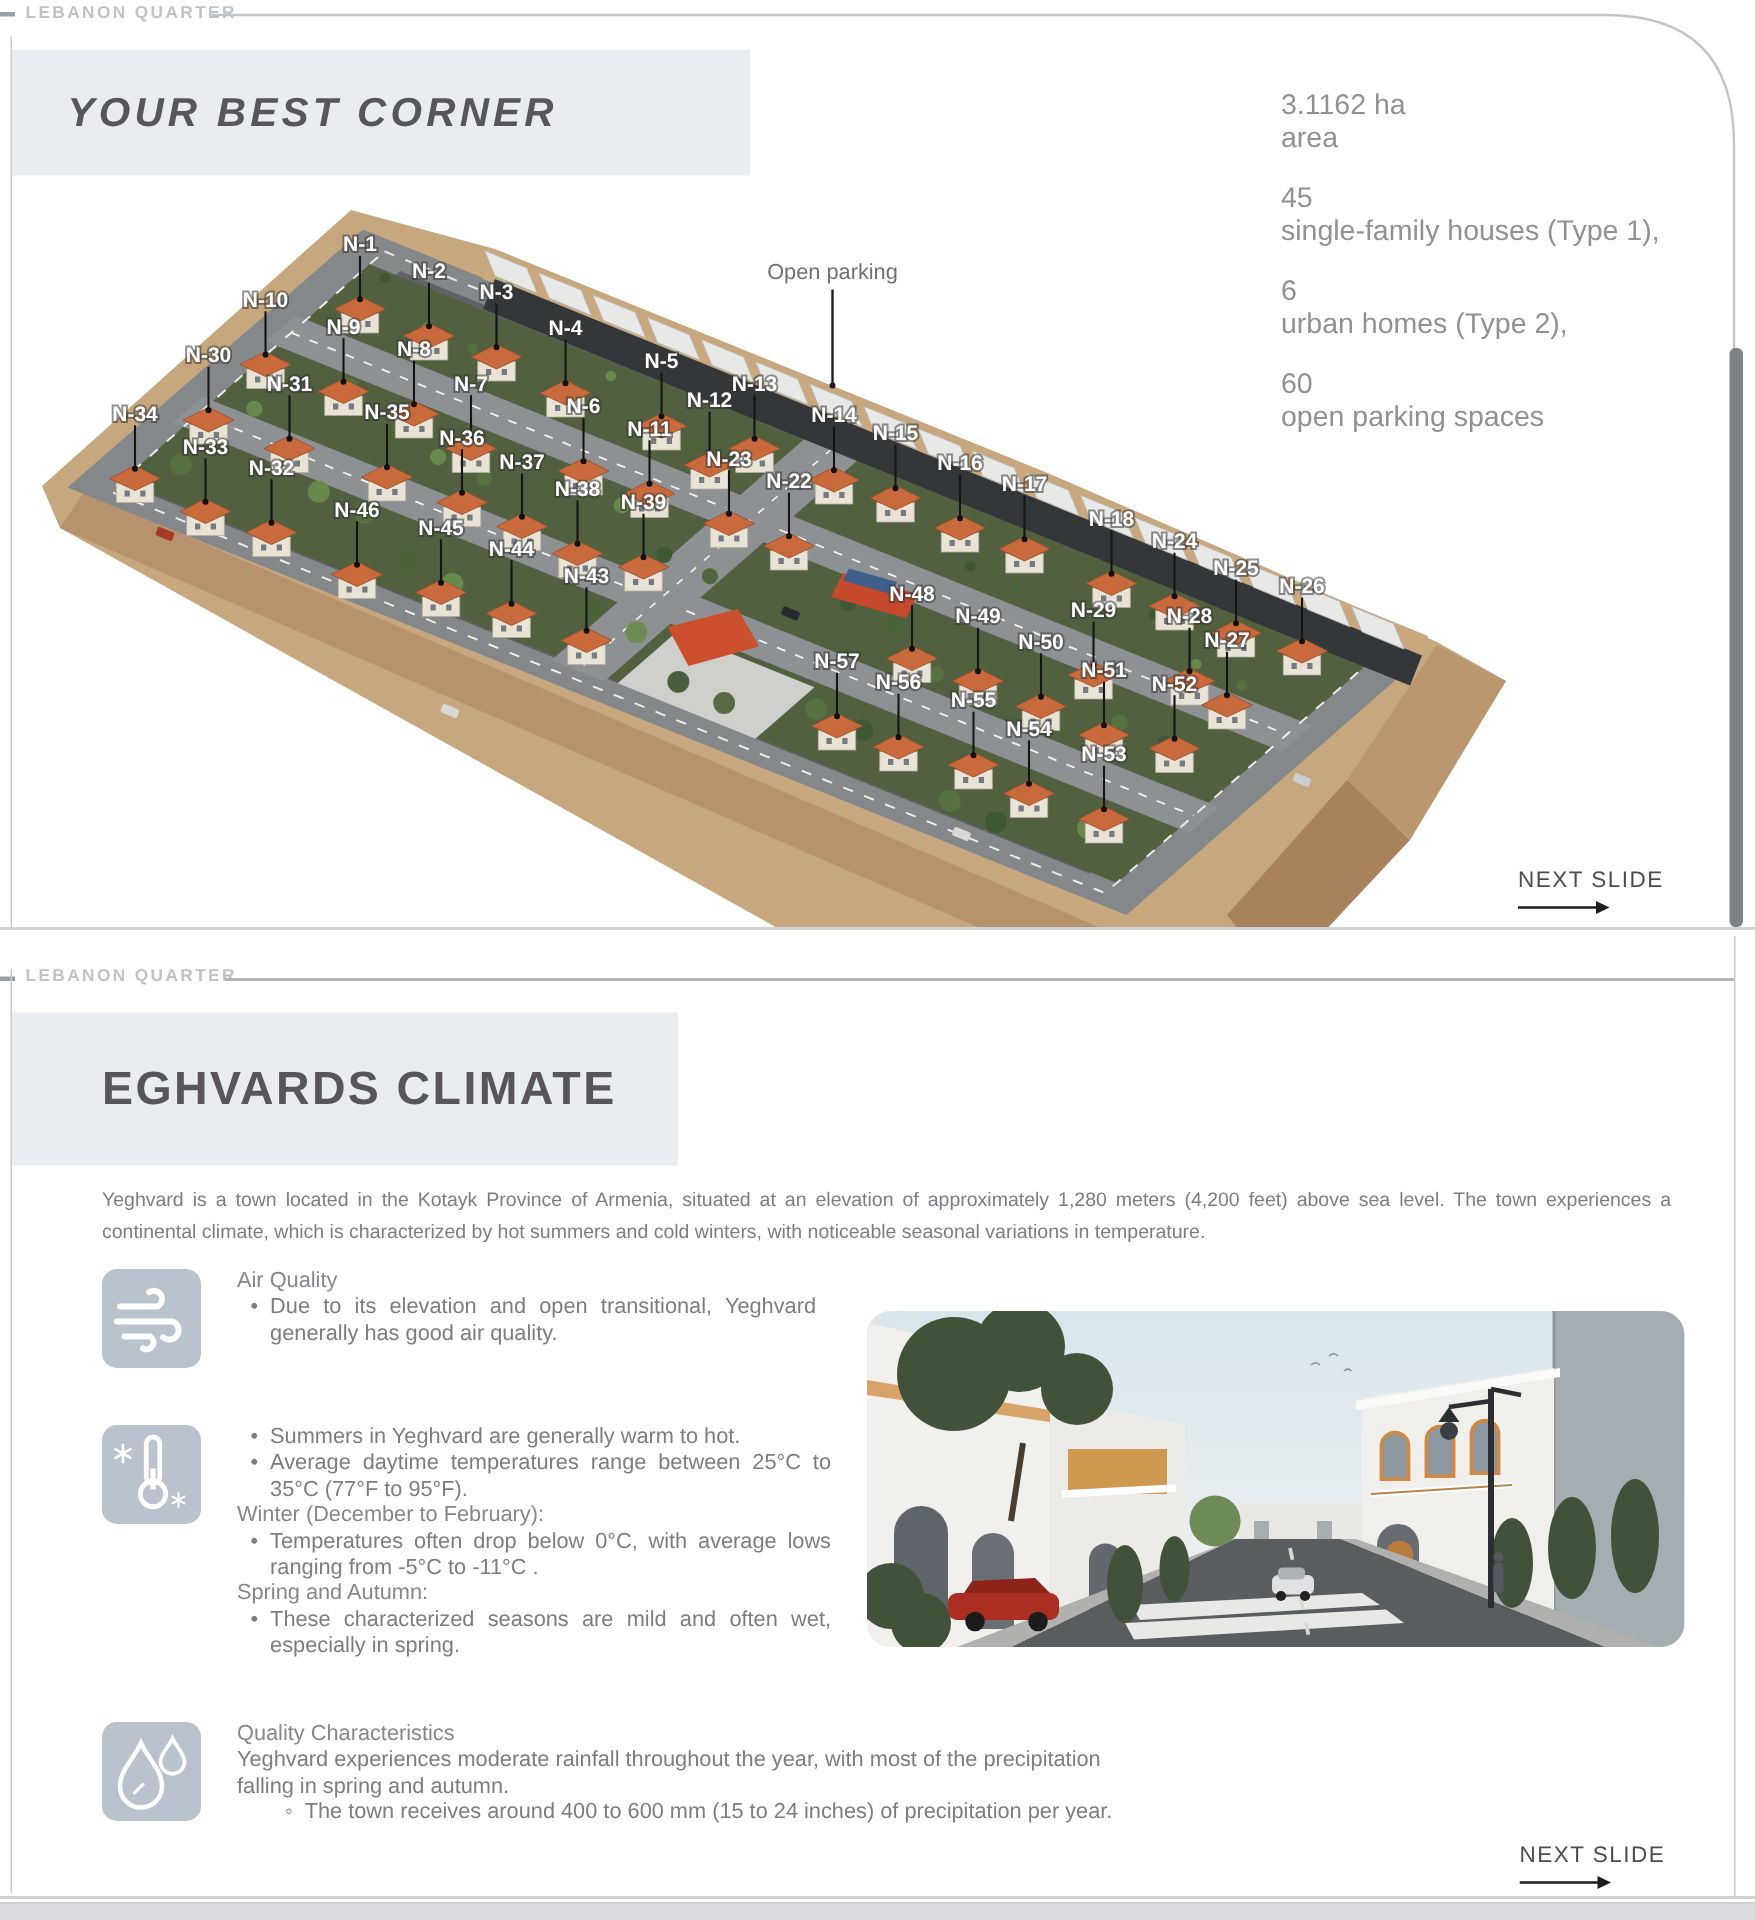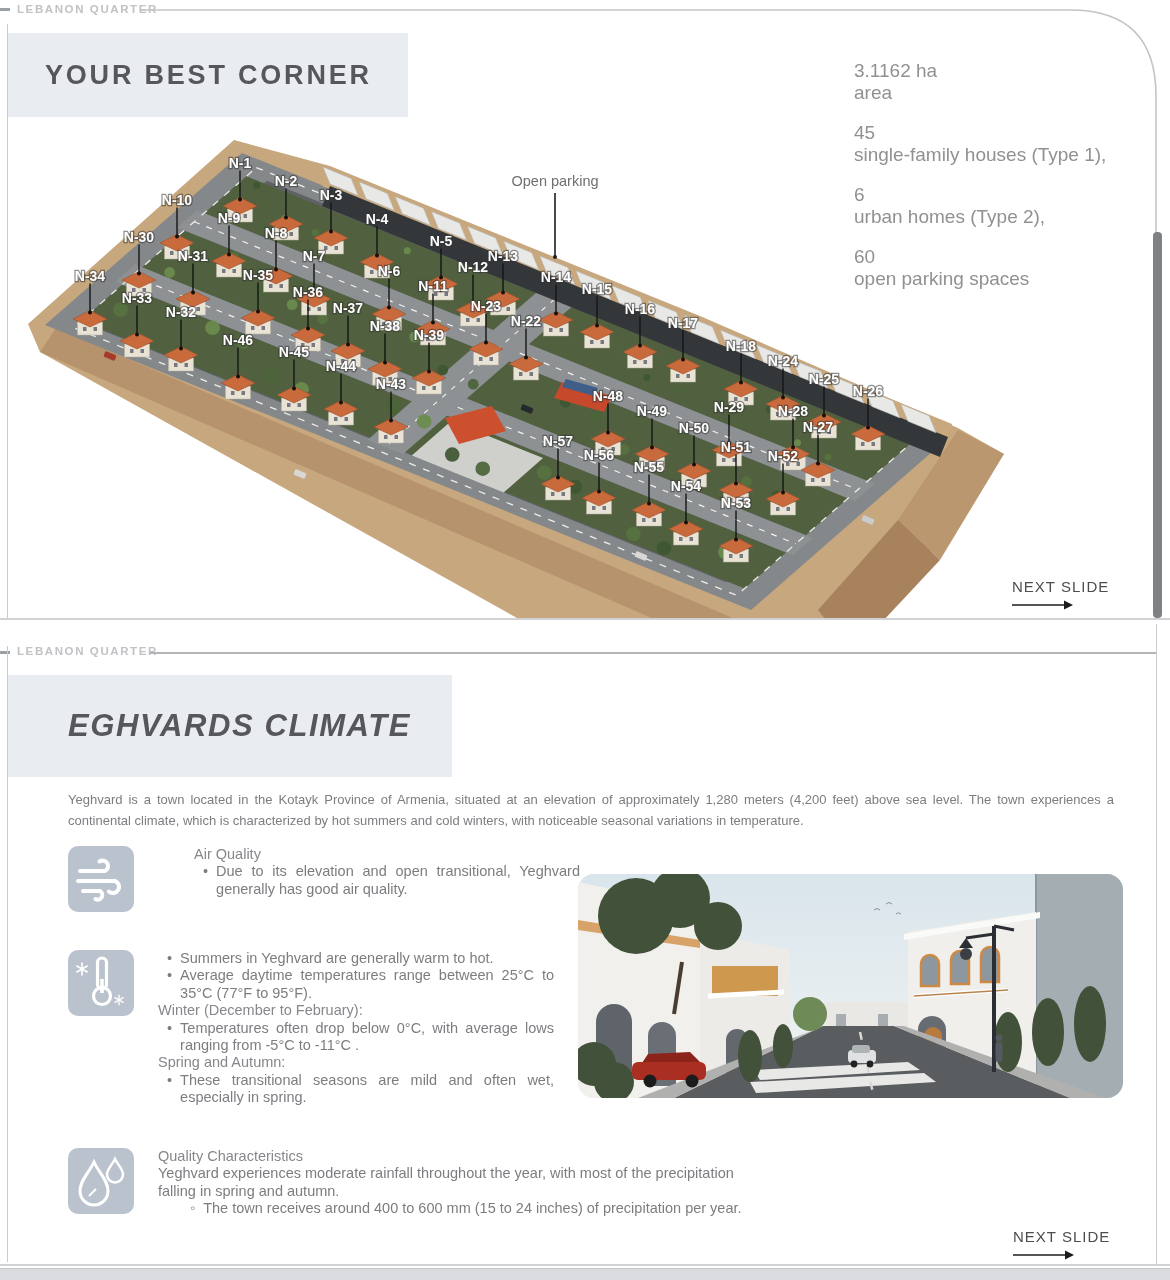--- a/index.html
+++ b/index.html
@@ -21,23 +21,23 @@
   .brand-line{position:absolute;height:1.5px;background:#b3b5b8;}
 
   .vline{position:absolute;width:1px;background:var(--frame-line,#c9cccf);}
   .hline{position:absolute;left:0;width:1170px;height:1.5px;background:#d0d2d5;}
 
   
   .titlebox{position:absolute;background:var(--title-box-bg,#e9edf2);}
   .titlebox h1{
     margin:0;color:var(--heading-text,#57575b);font-weight:700;white-space:nowrap;
   }
-  #titlebox1{left:8px;top:33px;width:400px;height:84px;}
+  #titlebox1{left:8px;top:33px;width:492px;height:84px;font-style:italic;}
   #titlebox1 h1{font-size:27px;letter-spacing:2.8px;line-height:84px;padding-left:37px;}
-  #titlebox2{left:8px;top:53px;width:444px;height:102px;font-style:italic;}
+  #titlebox2{left:8px;top:53px;width:444px;height:102px;}
   #titlebox2 h1{font-size:31px;letter-spacing:1.6px;line-height:102px;padding-left:60px;}
 
   
   #stats{position:absolute;left:854px;top:60px;color:var(--stats-text,#8f9193);}
   .stat{margin-bottom:19px;}
   .stat .v,.stat .l{font-size:19px;line-height:21.5px;white-space:nowrap;}
 
   
   .next{position:absolute;width:150px;cursor:pointer;}
   .next .next-label{
@@ -62,21 +62,21 @@
   .info-row{position:absolute;left:68px;}
   .icon-box{
     position:absolute;left:0;top:0;width:66px;height:66px;border-radius:10px;
     background:var(--icon-box-bg,#b9c2cd);
   }
   .icon-box svg{position:absolute;left:1px;top:1px;}
   .row-lines{
     position:absolute;left:90px;top:0;
     font-size:14.5px;line-height:17.4px;color:var(--body-text,#7d7f82);
   }
-  #row0 .row-lines{width:386px;margin-left:36px;}
+  #row0 .row-lines{width:386px;}
   #row1 .row-lines{width:396px;}
   #row2 .row-lines{width:616px;}
   .ln-h{color:#85878b;}
   .ln-b{display:flex;gap:8px;padding-left:9px;}
   .ln-b .marker{flex:0 0 auto;}
   .ln-b .mtext{display:block;flex:1 1 auto;text-align:justify;}
   .ln-o{display:flex;gap:8px;padding-left:32px;}
 
   #photo{
     position:absolute;left:578px;top:252px;width:545px;height:224px;
@@ -744,21 +744,21 @@
           <span class="mtext">Average daytime temperatures range between 25°C to 35°C (77°F to 95°F).</span>
         </div>
         <div class="ln-h">Winter (December to February):</div>
         <div class="ln-b">
           <span class="marker">•</span>
           <span class="mtext">Temperatures often drop below 0°C, with average lows ranging from -5°C to -11°C .</span>
         </div>
         <div class="ln-h">Spring and Autumn:</div>
         <div class="ln-b">
           <span class="marker">•</span>
-          <span class="mtext">These transitional seasons are mild and often wet, especially in spring.</span>
+          <span class="mtext">These characterized seasons are mild and often wet, especially in spring.</span>
         </div>
       </div>
   </div>
 
   <div class="info-row" id="row2" style="top:526px">
     <div class="icon-box">
       <svg width="64" height="64" viewBox="0 0 64 64">
         <g fill="none" stroke="#ffffff">
           <path stroke-width="3" d="M25,13 C20,24 11,31 11,42 a14,14 0 0 0 28,0 C39,31 30,24 25,13 Z"></path>
           <path stroke-width="2.5" d="M46,10 C43.2,16 38,20 38,25.5 a8,8 0 0 0 16,0 C54,20 48.8,16 46,10 Z"></path>

